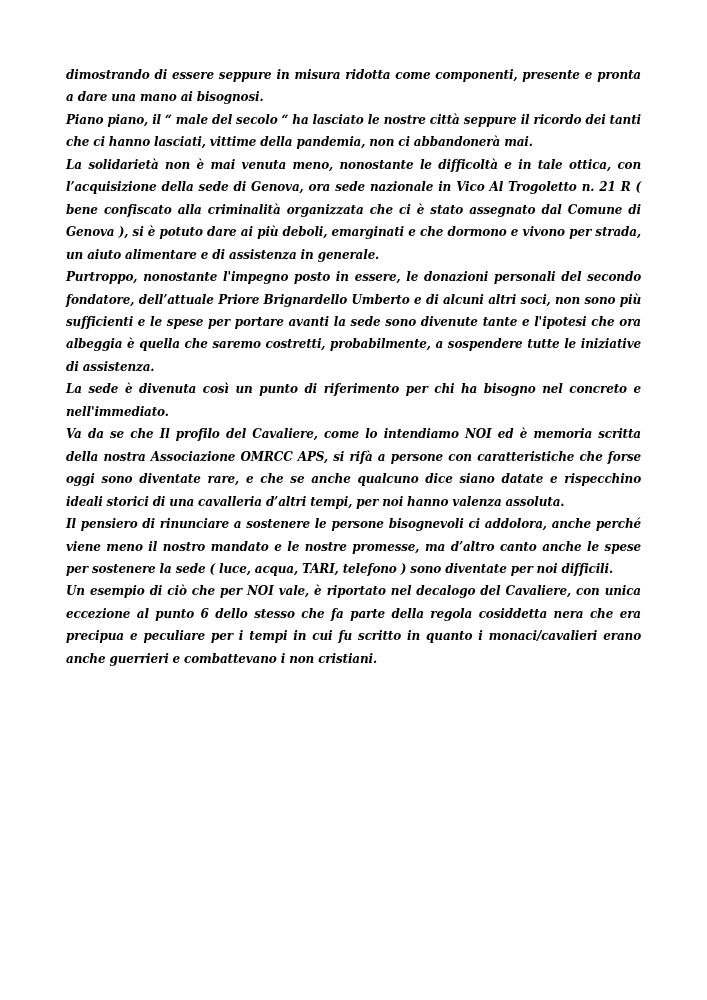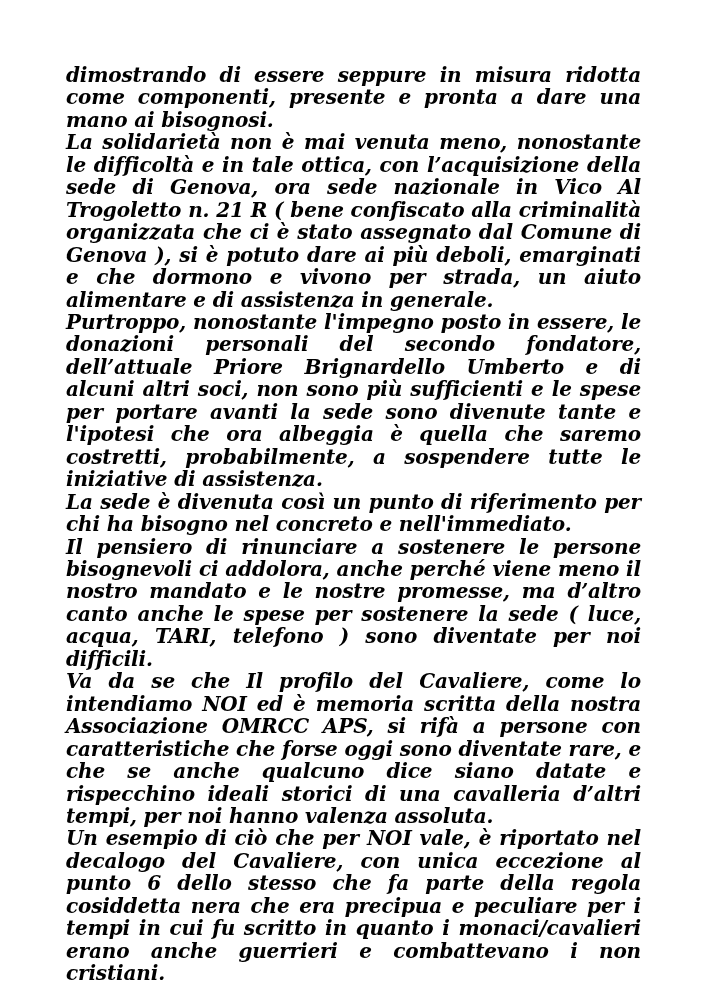--- a/index.html
+++ b/index.html
@@ -18,40 +18,41 @@
   .text-block {
     position: absolute;
     left: 66px;
     top: 64px;
     width: 575px;
   }
   .para {
     font-family: "DejaVu Serif", "Liberation Serif", serif;
     font-weight: bold;
     font-style: italic;
-    font-size: 20px;
+    font-size: 12px;
     line-height: 22.45px;
     color: #000000;
     text-align: justify;
     text-justify: inter-word;
     margin: 0;
     padding: 0;
     letter-spacing: -0.15px;
     word-spacing: 0px;
     -webkit-font-smoothing: antialiased;
   }
   
   .para + .para { margin-top: 0; }
 </style>
 </head>
 <body>
 
 <div class="page">
   <div class="text-block">
     <p class="para">dimostrando di essere seppure in misura ridotta come componenti, presente e pronta a dare una mano ai bisognosi.</p>
+    <p class="para">Piano piano, il “ male del secolo “ ha lasciato le nostre città seppure il ricordo dei tanti che ci hanno lasciati, vittime della pandemia, non ci abbandonerà mai.</p>
     <p class="para">La solidarietà non è mai venuta meno, nonostante le difficoltà e in tale ottica, con l’acquisizione della sede di Genova, ora sede nazionale in Vico Al Trogoletto n. 21 R ( bene confiscato alla criminalità organizzata che ci è stato assegnato dal Comune di Genova ), si è potuto dare ai più deboli, emarginati e che dormono e vivono per strada,  un aiuto alimentare e di assistenza in generale.</p>
     <p class="para">Purtroppo, nonostante l'impegno posto in essere, le donazioni personali del secondo fondatore, dell’attuale Priore Brignardello Umberto e di alcuni altri soci, non sono più sufficienti e le spese per portare avanti la sede sono divenute tante e l'ipotesi che ora albeggia è quella che saremo costretti, probabilmente, a sospendere tutte le iniziative di assistenza.</p>
     <p class="para">La sede è divenuta così un punto di riferimento per chi ha bisogno nel concreto e nell'immediato.</p>
+    <p class="para">Va da se che Il profilo del Cavaliere, come lo intendiamo NOI ed è memoria scritta della nostra Associazione OMRCC APS, si rifà a persone con caratteristiche che forse oggi sono diventate rare, e che se anche qualcuno dice siano datate e rispecchino ideali storici di una cavalleria d’altri tempi, per noi hanno valenza assoluta.</p>
     <p class="para">Il pensiero di rinunciare a sostenere le persone bisognevoli ci addolora, anche perché viene meno il nostro mandato e le nostre promesse, ma d’altro canto anche le spese per sostenere la sede ( luce, acqua, TARI, telefono ) sono diventate per noi difficili.</p>
-    <p class="para">Va da se che Il profilo del Cavaliere, come lo intendiamo NOI ed è memoria scritta della nostra Associazione OMRCC APS, si rifà a persone con caratteristiche che forse oggi sono diventate rare, e che se anche qualcuno dice siano datate e rispecchino ideali storici di una cavalleria d’altri tempi, per noi hanno valenza assoluta.</p>
     <p class="para">Un esempio di ciò che per NOI vale, è riportato nel  decalogo del Cavaliere, con unica eccezione al punto 6 dello stesso che fa parte della regola cosiddetta nera che era precipua e peculiare per i tempi in cui fu scritto in quanto i monaci/cavalieri erano anche guerrieri e combattevano i non cristiani.</p>
   </div>
 </div>
 
 </body></html>

